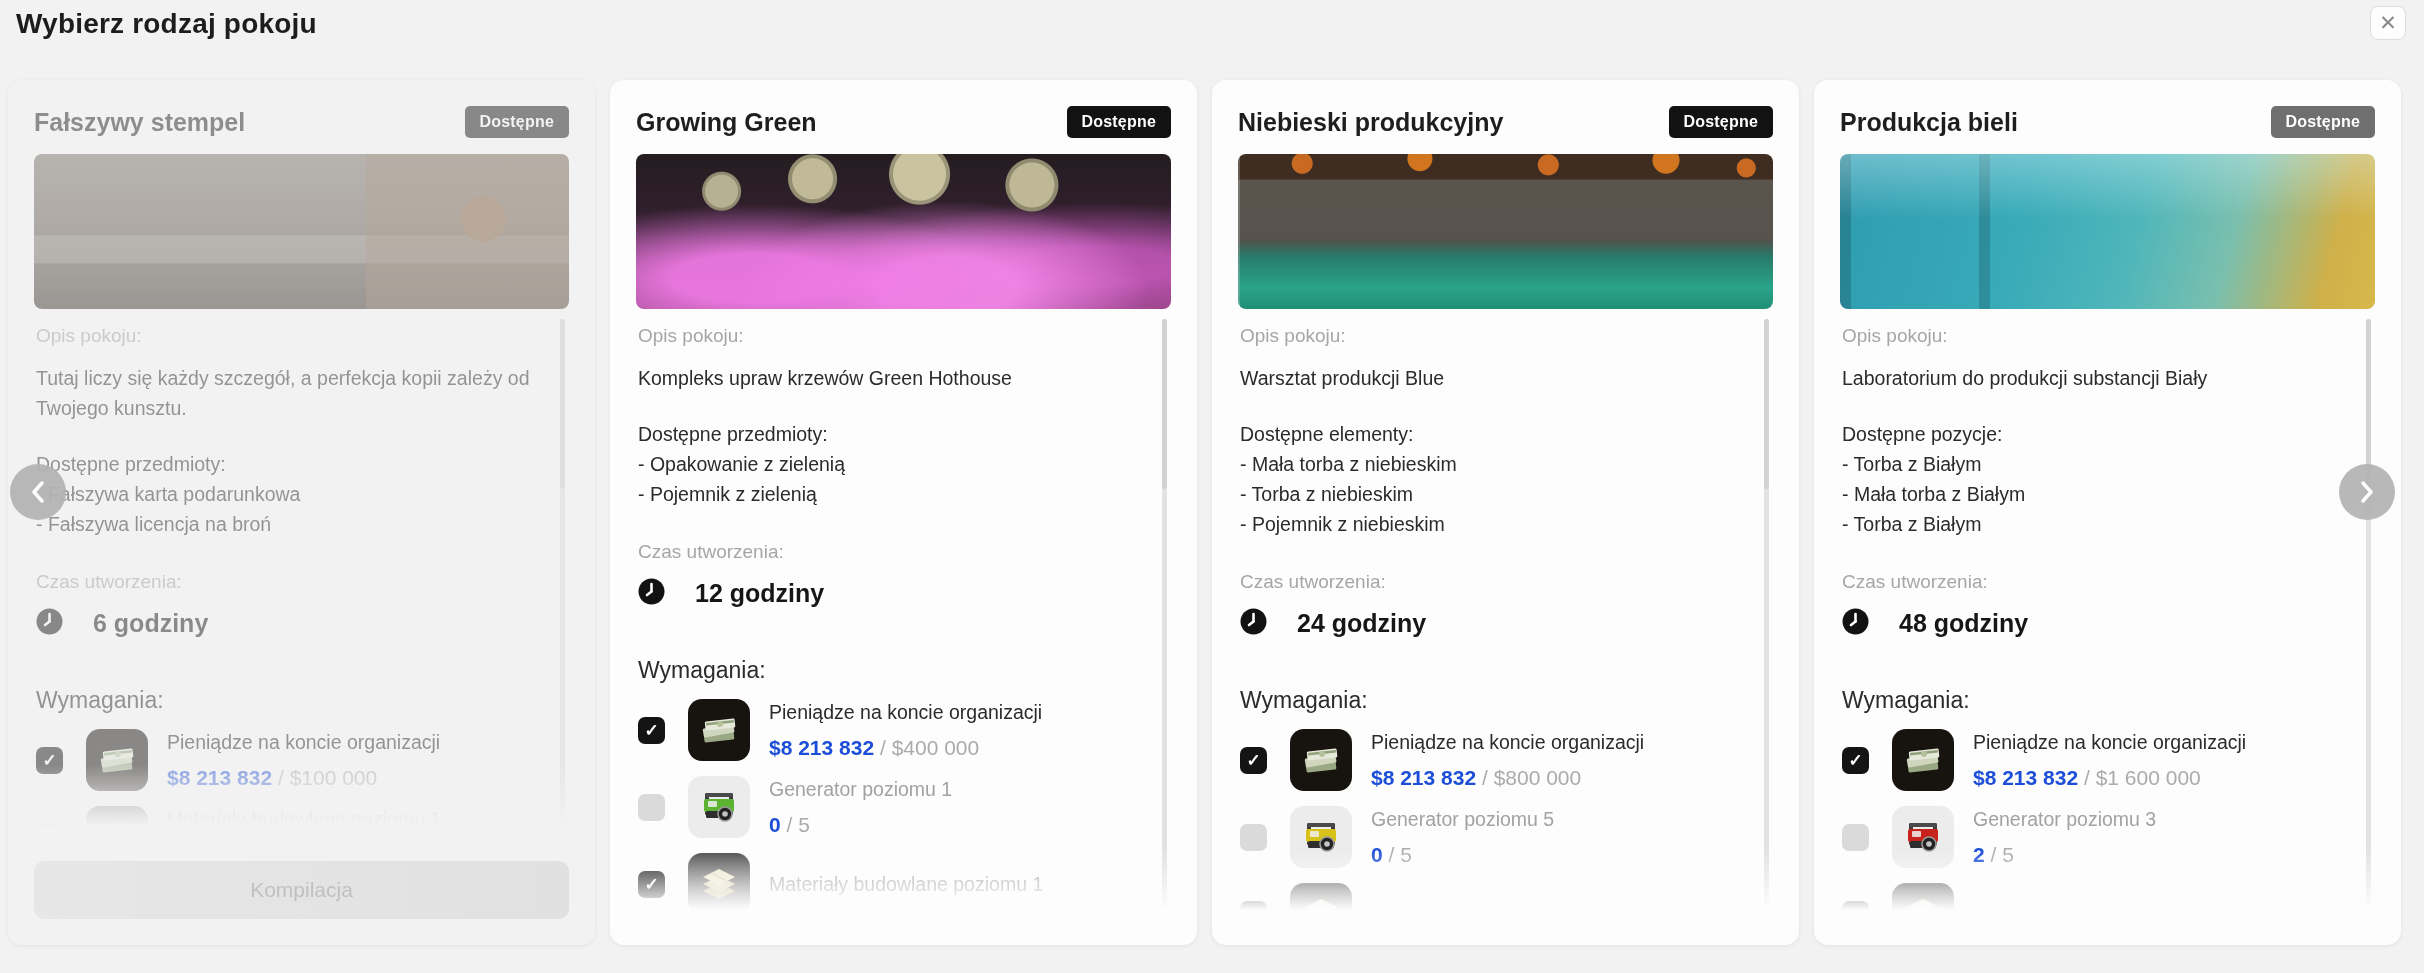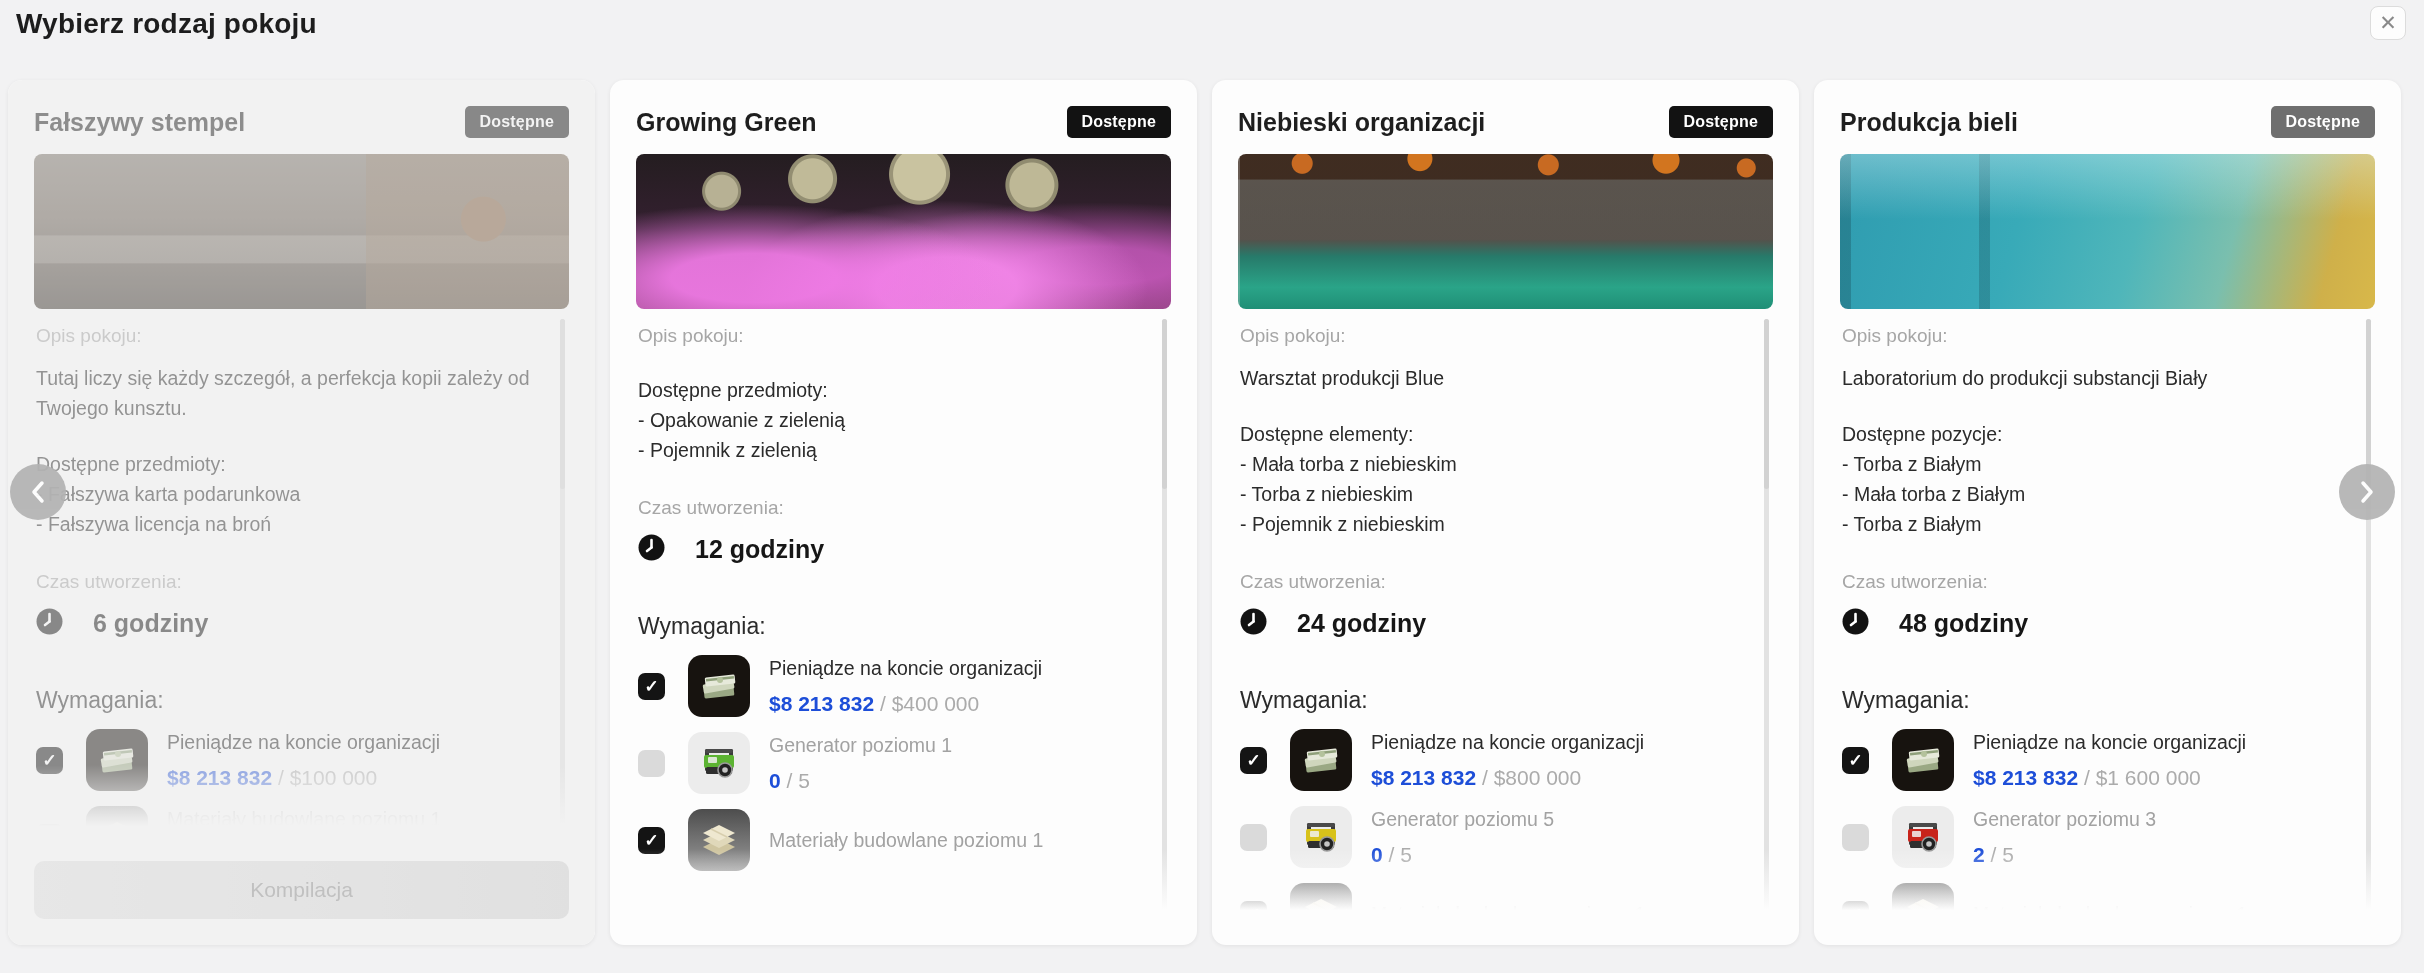--- a/index.html
+++ b/index.html
@@ -232,20 +232,21 @@
     <button class="build-button">Kompilacja</button>
   </div>
     <div class="card img-grow">
     <div class="card-header">
       <div class="card-title">Growing Green</div>
       <div class="badge">Dostępne</div>
     </div>
     <div class="card-image"></div>
     <div class="card-content">
       <div class="lbl">Opis pokoju:</div>
+      <div class="desc">Kompleks upraw krzewów Green Hothouse</div>
       <div class="items-label">Dostępne przedmioty:</div>
       <div>
           <div class="item-line">- Opakowanie z zielenią</div>
           <div class="item-line">- Pojemnik z zielenią</div>
         </div>
       <div class="lbl time-label">Czas utworzenia:</div>
       <div class="time-row">
         <span>
           <svg width="27" height="27" viewBox="0 0 27 27">
               <circle cx="13.5" cy="13.5" r="13" fill="#121212"></circle>
@@ -330,21 +331,21 @@
         </div>
       <div class="scroll-track">
           <div class="thumb"></div>
         </div>
       <div class="content-fade"></div>
     </div>
 
   </div>
     <div class="card img-blue">
     <div class="card-header">
-      <div class="card-title">Niebieski organizacji</div>
+      <div class="card-title">Niebieski produkcyjny</div>
       <div class="badge">Dostępne</div>
     </div>
     <div class="card-image"></div>
     <div class="card-content">
       <div class="lbl">Opis pokoju:</div>
       <div class="desc">Warsztat produkcji Blue</div>
       <div class="items-label">Dostępne elementy:</div>
       <div>
           <div class="item-line">- Mała torba z niebieskim</div>
           <div class="item-line">- Torba z niebieskim</div>

